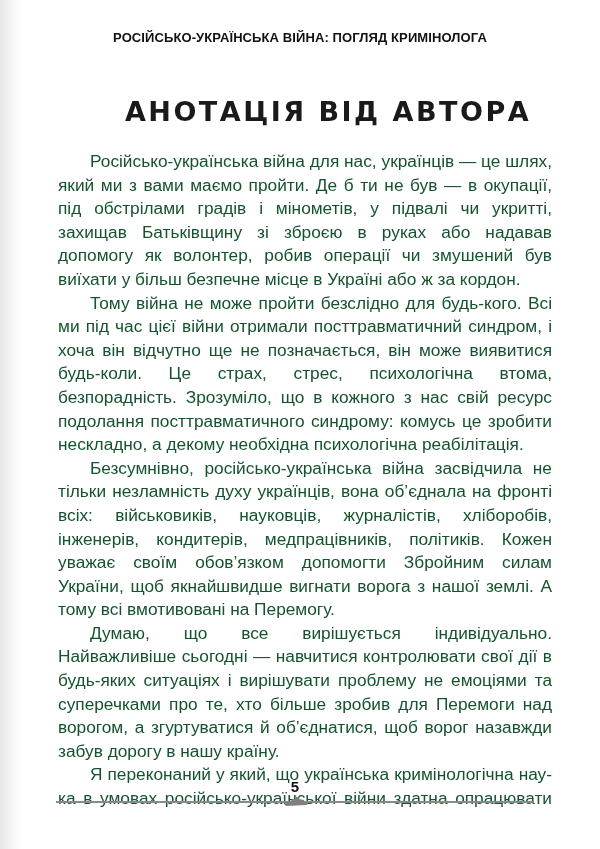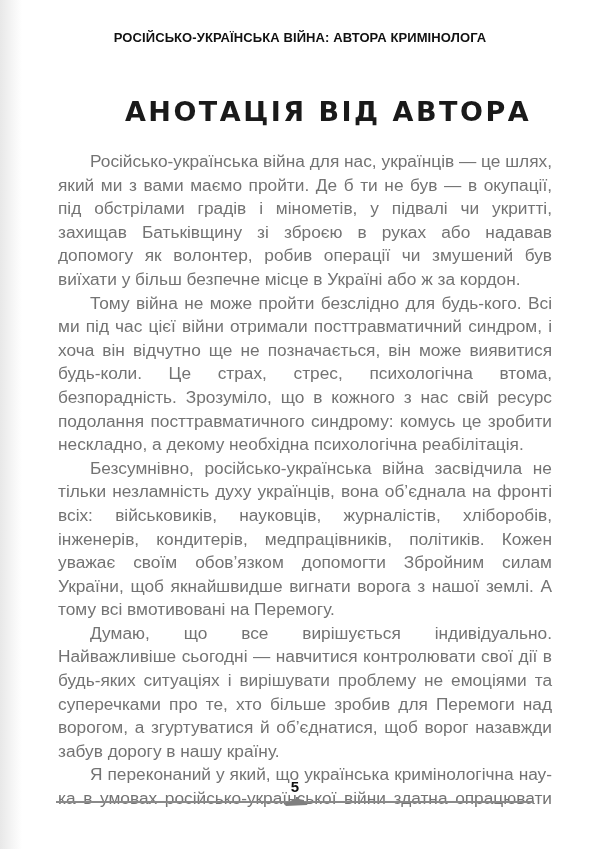--- a/index.html
+++ b/index.html
@@ -15,21 +15,21 @@
       position: absolute; top: 30px; left: 0; width: 600px; text-align: center;
       font-weight: bold; font-size: 13px; letter-spacing: 0.1px; color: #111;
     }
     .chapter-title {
       position: absolute; top: 96px; left: 0; width: 600px; text-align: center;
       font-family: "DejaVu Sans", sans-serif; font-weight: bold; font-size: 27px;
       letter-spacing: 2.5px; color: #1a1a1a; padding-left: 28px;
     }
     .body-text {
       position: absolute; top: 150px; left: 58px; width: 494px;
-      font-size: 17.3px; line-height: 23.6px; text-align: justify; color: #737373;
+      font-size: 17.3px; line-height: 23.6px; text-align: justify; color: #14532d;
     }
     .body-text p { margin: 0; text-indent: 32px; }
     .footer {
       position: absolute; top: 778px; left: 56px; width: 478px; height: 40px;
     }
     .page-number {
       position: absolute; top: 0; left: 0; width: 100%; text-align: center;
       font-weight: bold; font-size: 15px; color: #111;
     }
     .footer-rule {
@@ -37,21 +37,21 @@
     }
     .footer-ornament {
       position: absolute; top: 17px; left: 228px; width: 24px; height: 12px;
     }
   </style>
 </head>
 <body>
 
 <div class="page-edge"></div>
 
-<div class="running-head">РОСІЙСЬКО-УКРАЇНСЬКА ВІЙНА:  АВТОРА КРИМІНОЛОГА</div>
+<div class="running-head">РОСІЙСЬКО-УКРАЇНСЬКА ВІЙНА:  ПОГЛЯД КРИМІНОЛОГА</div>
 
 <h1 class="chapter-title" style="margin:0;">АНОТАЦІЯ ВІД АВТОРА</h1>
 
 <div class="body-text">
   <p>Російсько-українська війна для нас, українців — це шлях, який ми з вами маємо пройти. Де б ти не був — в окупації, під обстрілами градів і мінометів, у підвалі чи укритті, захищав Батьківщину зі зброєю в руках або надавав допомогу як волон­тер, робив операції чи змушений був виїхати у більш безпечне місце в Україні або ж за кордон.</p>
   <p>Тому війна не може пройти безслідно для будь-кого. Всі ми під час цієї війни отримали посттравматичний синдром, і хоча він відчутно ще не позначається, він може виявитися будь-коли. Це страх, стрес, психологічна втома, безпорадність. Зрозуміло, що в кожного з нас свій ресурс подолання посттравматичного синдрому: комусь це зробити нескладно, а декому необхідна психологічна реабілітація.</p>
   <p>Безсумнівно, російсько-українська війна засвідчила не тіль­ки незламність духу українців, вона об’єднала на фронті всіх: військовиків, науковців, журналістів, хліборобів, інженерів, кондитерів, медпрацівників, політиків. Кожен уважає своїм обов’язком допомогти Збройним силам України, щоб якнайш­видше вигнати ворога з нашої землі. А тому всі вмотивовані на Перемогу.</p>
   <p>Думаю, що все вирішується індивідуально. Найважливіше сьогодні — навчитися контролювати свої дії в будь-яких ситуаці­ях і вирішувати проблему не емоціями та суперечками про те, хто більше зробив для Перемоги над ворогом, а згуртуватися й об’єднатися, щоб ворог назавжди забув дорогу в нашу країну.</p>
   <p style="text-align-last: justify;">Я переконаний у який, що українська кримінологічна нау­ка в умовах російсько-української війни здатна опрацювати</p>
 </div>

